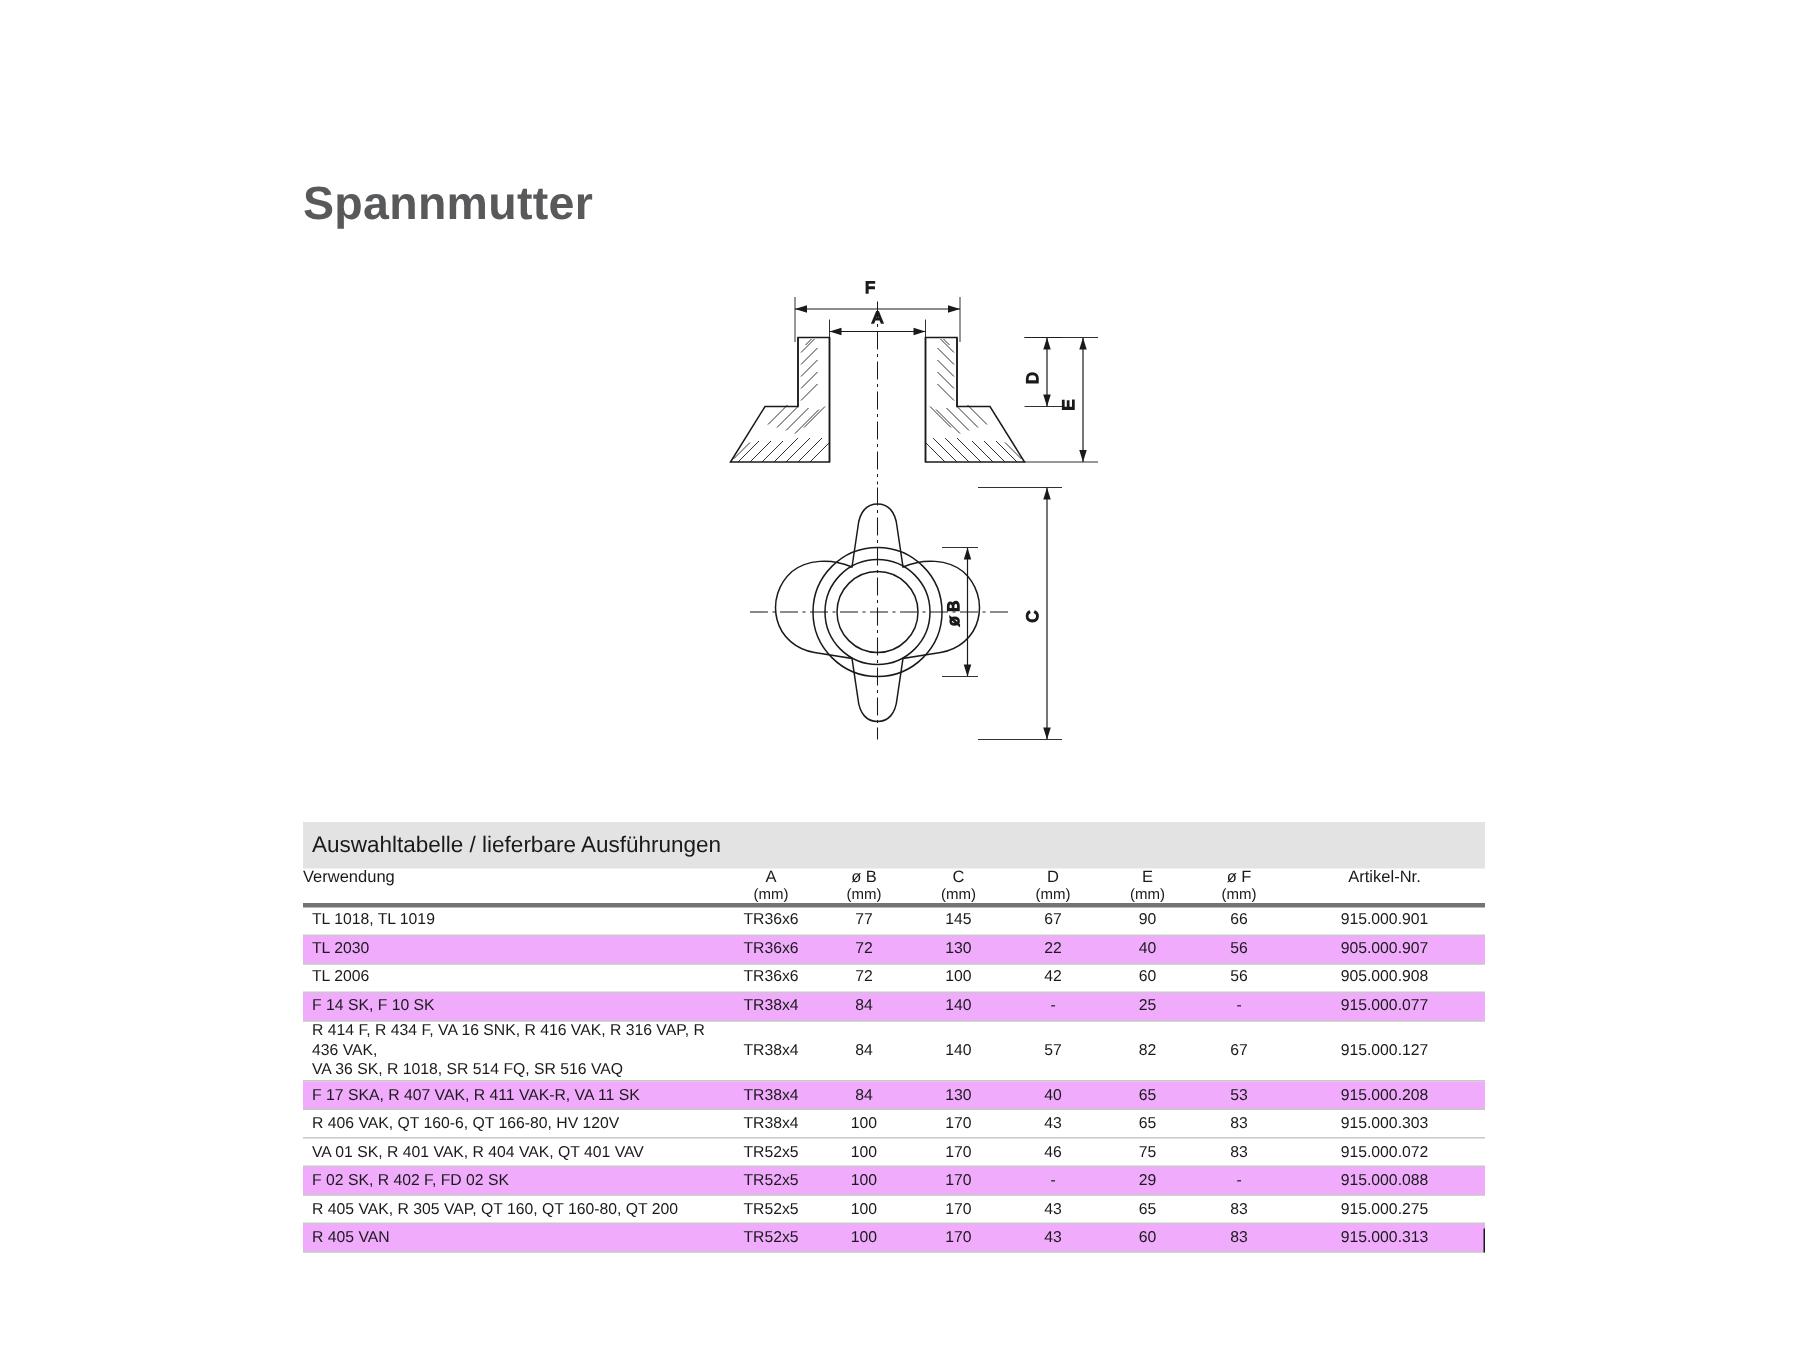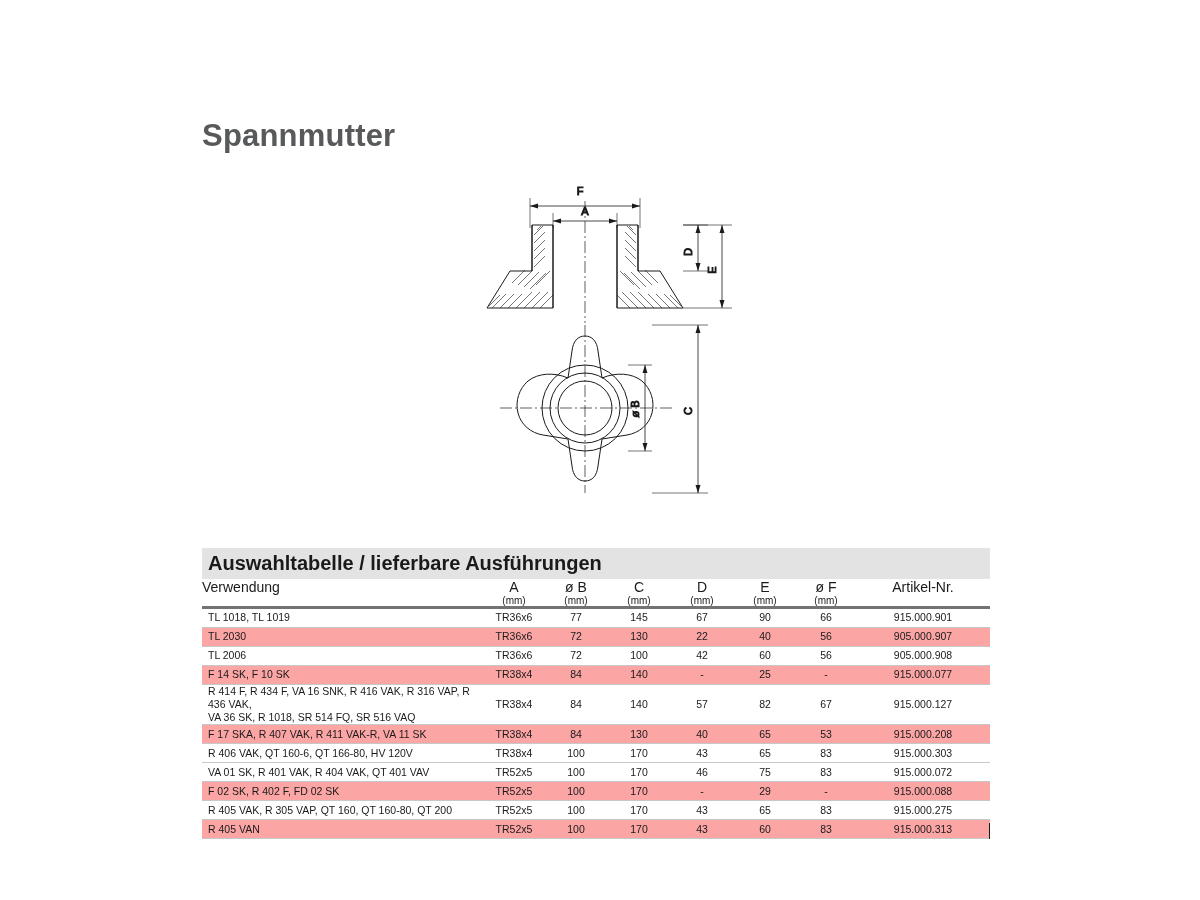--- a/index.html
+++ b/index.html
@@ -51,38 +51,38 @@
   }
   .tbl-header-band {
     background: #e3e3e3;
     height: 31px;
     display: flex;
     align-items: center;
     padding-left: 6px;
     box-sizing: border-box;
   }
   .tbl-header-band .ttl {
-    font-size: 20px;
-    font-weight: bold;
+    font-size: 15px;
+    font-weight: normal;
     color: #1a1a1a;
   }
   table.spec {
     width: 788px;
     border-collapse: collapse;
     font-size: 10.5px;
     table-layout: fixed;
   }
   table.spec th, table.spec td {
     padding: 0;
     font-weight: normal;
     vertical-align: middle;
   }
   .colhead td {
     font-weight: bold;
-    font-size: 14px;
+    font-size: 11px;
     padding-top: 8px;
     padding-bottom: 1px;
     color: #1a1a1a;
   }
   .unithead td {
     font-weight: bold;
     font-size: 10px;
     padding-bottom: 6px;
     border-bottom: 3px solid #737373;
     color: #1a1a1a;
@@ -94,21 +94,21 @@
   .c-c     { width: 62px; }
   .c-d     { width: 64px; }
   .c-e     { width: 62px; }
   .c-f     { width: 60px; }
   .c-art   { width: 134px; text-align: center; }
   tbody tr td {
     height: 18px;
     border-bottom: 1px solid #c8c8c8;
     line-height: 1.12;
   }
-  tbody tr.alt td { background: #fca5a5; }
+  tbody tr.alt td { background: #f0abfc; }
   tbody tr.tall td { height: 28px; }
   tbody td.c-use { text-align: left; padding-left: 6px; }
   .use-two {
     display: block;
     line-height: 1.25;
   }
   .cursor-bar {
     position: absolute;
     right: 0px;
     bottom: 0px;

